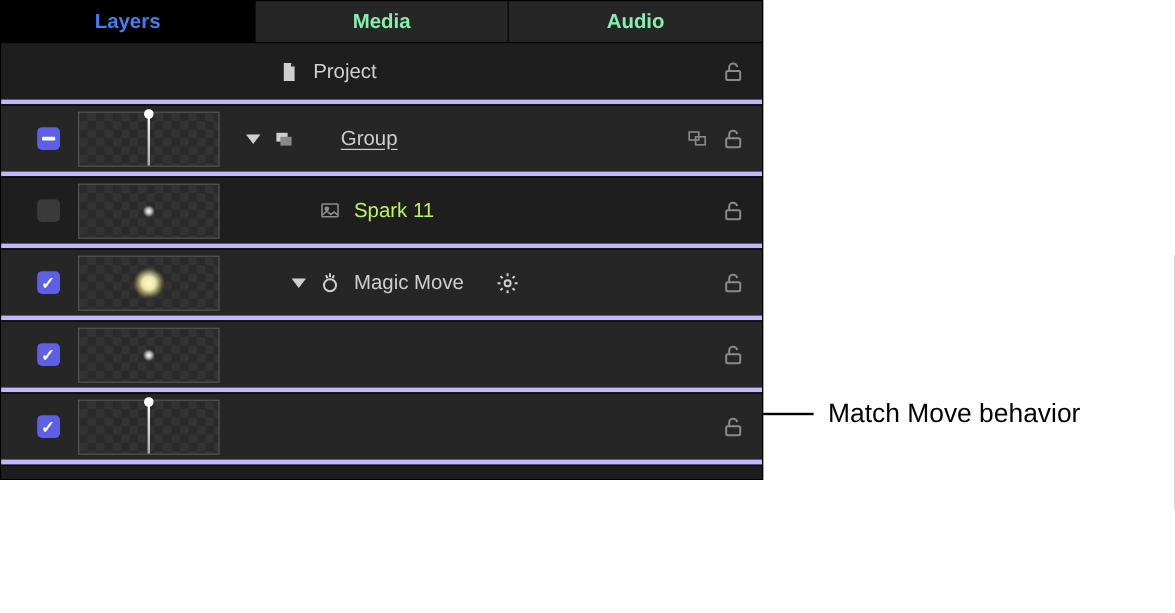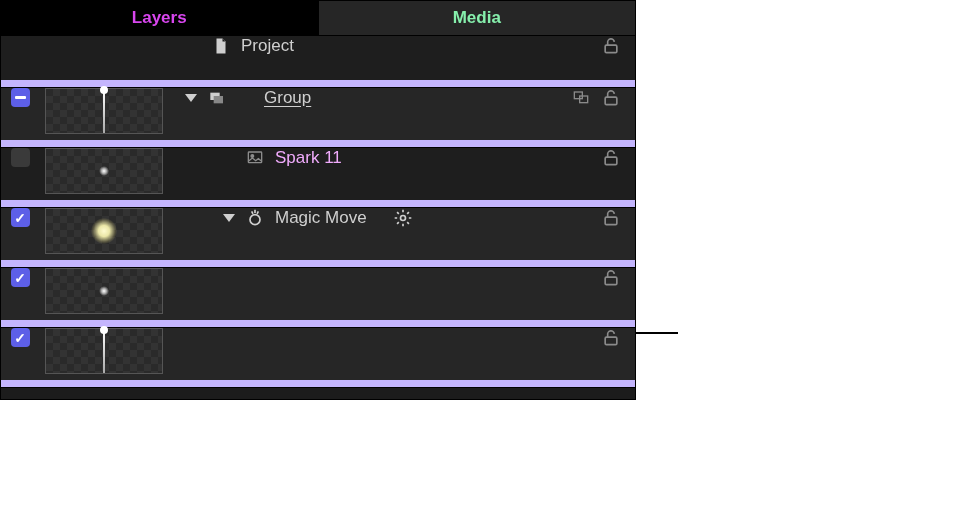--- a/index.html
+++ b/index.html
@@ -29,37 +29,37 @@
     font-size: 17px;
     background: #262626;
     color: #86efac;
     border-right: 1px solid #000;
     cursor: pointer;
     font-weight: 600;
   }
   .tab:last-child { border-right: none; }
   .tab.active {
     background: #000;
-    color: #d946ef;
+    color: #3b82f6;
     text-align: right;
   }
   
   .row {
     display: flex;
-    align-items: flex-start;
+    align-items: center;
     height: 60px;
     border-top: 1px solid #000;
-    border-bottom: 7px solid #c4b5fd;
-    padding: 0 14px 0 4px;
+    border-bottom: 4px solid #c4b5fd;
+    padding: 0 14px 0 24px;
     background: #262626;
     color: #cfcfcf;
     font-size: 17px;
     position: relative;
   }
-  .row.dark { background: #1e1e1e; color: #f0abfc; }
+  .row.dark { background: #1e1e1e; color: #bef264; }
   .row.selected { background: #4d5394; color: #fff; }
   .row.project { background: #1e1e1e; height: 52px; }
   .chk-slot { width: 30px; display:flex; align-items:center; justify-content:center; flex-shrink:0; }
   .checkbox {
     width: 19px; height: 19px;
     border-radius: 4px;
     background: #5d5fe7;
     display: flex; align-items: center; justify-content: center;
     color: #fff;
     cursor: pointer;
@@ -146,20 +146,21 @@
   .annotation .text{ padding-left:12px; }
 </style>
 </head>
 <body>
 
 <div class="panel">
 
   <div class="tabs">
     <div class="tab active">Layers</div>
     <div class="tab">Media</div>
+    <div class="tab">Audio</div>
   </div>
 
   <div class="row project">
     <div class="chk-slot"></div>
     <div class="thumb-slot"></div>
     <div class="label-area indent1">
       <span class="type-icon">
         <svg viewBox="0 0 24 24" width="18" height="18" fill="#cfcfcf">
             <path d="M6 2h8l4 4v16H6z"></path>
             <path d="M14 2v4h4" fill="#1e1e1e"></path>
@@ -313,13 +314,14 @@
           </svg>
       </span>
     </div>
   </div>
 
   <div style="height:12px;background:#1c1c1c;border-top:1px solid #000;"></div>
 </div>
 
 <div class="annotation">
   <div class="line"></div>
+  <div class="text">Match Move behavior</div>
 </div>
 
 </body></html>

